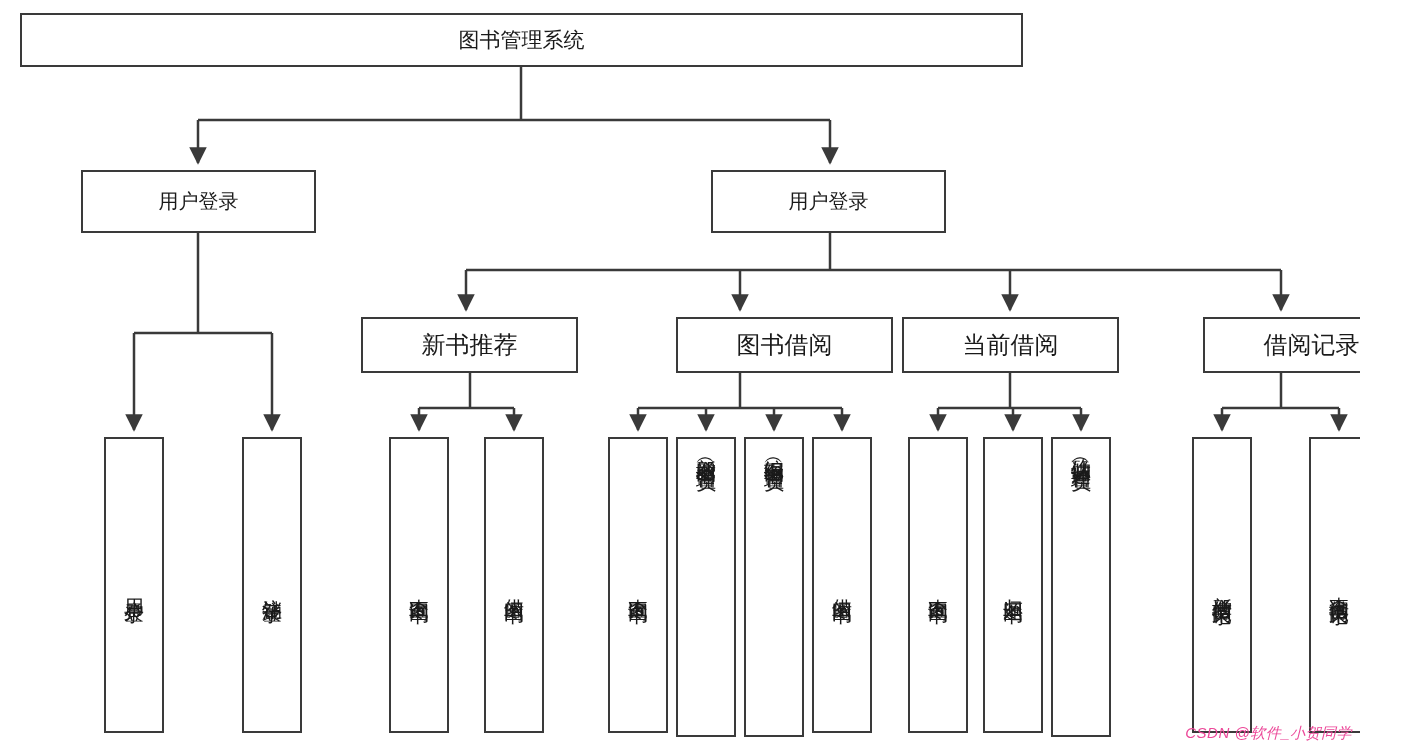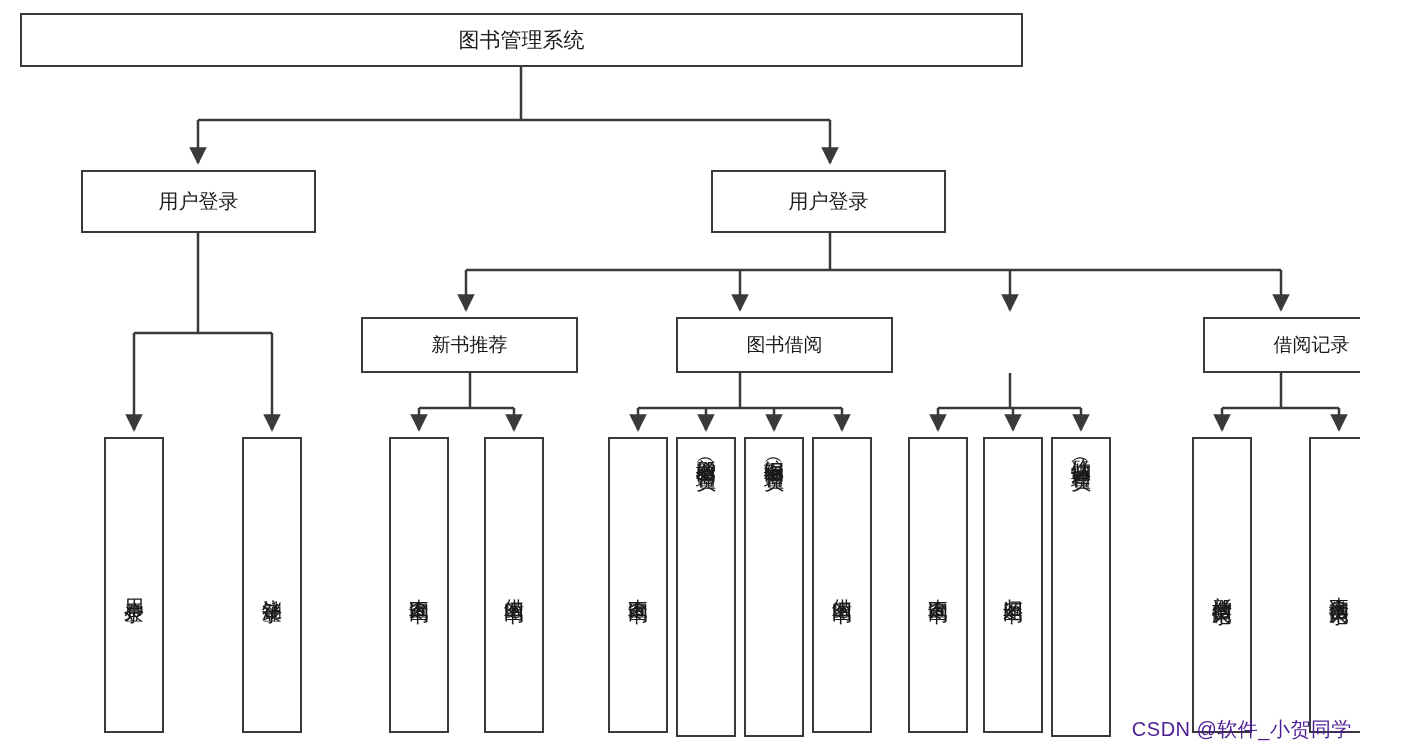--- a/index.html
+++ b/index.html
@@ -35,21 +35,21 @@
     justify-content: center;
     color: #1a1a1a;
   }
   .node.root {
     font-size: 21px;
   }
   .node.lvl2 {
     font-size: 20px;
   }
   .node.lvl3 {
-    font-size: 19px;
+    font-size: 24px;
   }
   .node.leaf {
     font-size: 20px;
     align-items: flex-start;
     justify-content: center;
     padding-top: 4px;
   }
   .vlabel {
     writing-mode: vertical-rl;
     text-orientation: upright;
@@ -68,24 +68,25 @@
   .leaf.c-pad .leaf-inner {
     padding-top: 0px;
   }
   .leaf.c-mid .leaf-inner {
     align-items: center;
   }
   #watermark {
     position: absolute;
     right: 8px;
     bottom: 4px;
-    font-size: 20px;
-    color: #4c1d95;
+    font-size: 15px;
+    color: #ec4899;
     letter-spacing: 0.5px;
     white-space: nowrap;
+    font-style: italic;
   }
 </style>
 </head>
 <body>
 
 <div id="canvas">
 
   <svg id="edges" viewBox="0 0 1405 747">
     <defs>
       <marker id="arrow" viewBox="0 0 10 10" refX="9" refY="5" markerWidth="7" markerHeight="7" orient="auto-start-reverse">
@@ -149,20 +150,23 @@
   <div class="node lvl2" id="node-book-manage" style="left: 711px; top: 170px; width: 235px; height: 63px;">
     <span>用户登录</span>
   </div>
 
   <div class="node lvl3" id="node-new-book-rec" style="left: 361px; top: 317px; width: 217px; height: 56px;">
     <span>新书推荐</span>
   </div>
   <div class="node lvl3" id="node-book-borrow" style="left: 632px; top: 317px; width: 217px; height: 56px; margin-left: 44px;">
     <span>图书借阅</span>
   </div>
+  <div class="node lvl3" id="node-current-borrow" style="left: 902px; top: 317px; width: 217px; height: 56px;">
+    <span>当前借阅</span>
+  </div>
   <div class="node lvl3" id="node-borrow-record" style="left: 1203px; top: 317px; width: 217px; height: 56px;">
     <span>借阅记录</span>
   </div>
 
   <div class="node leaf c-mid" id="leaf-0" style="left: 104px; top: 437px; width: 60px; height: 296px;">
     <div class="leaf-inner">
         <span class="vlabel">用户登录</span>
       </div>
   </div>
   <div class="node leaf c-mid" id="leaf-1" style="left: 242px; top: 437px; width: 60px; height: 296px;">

